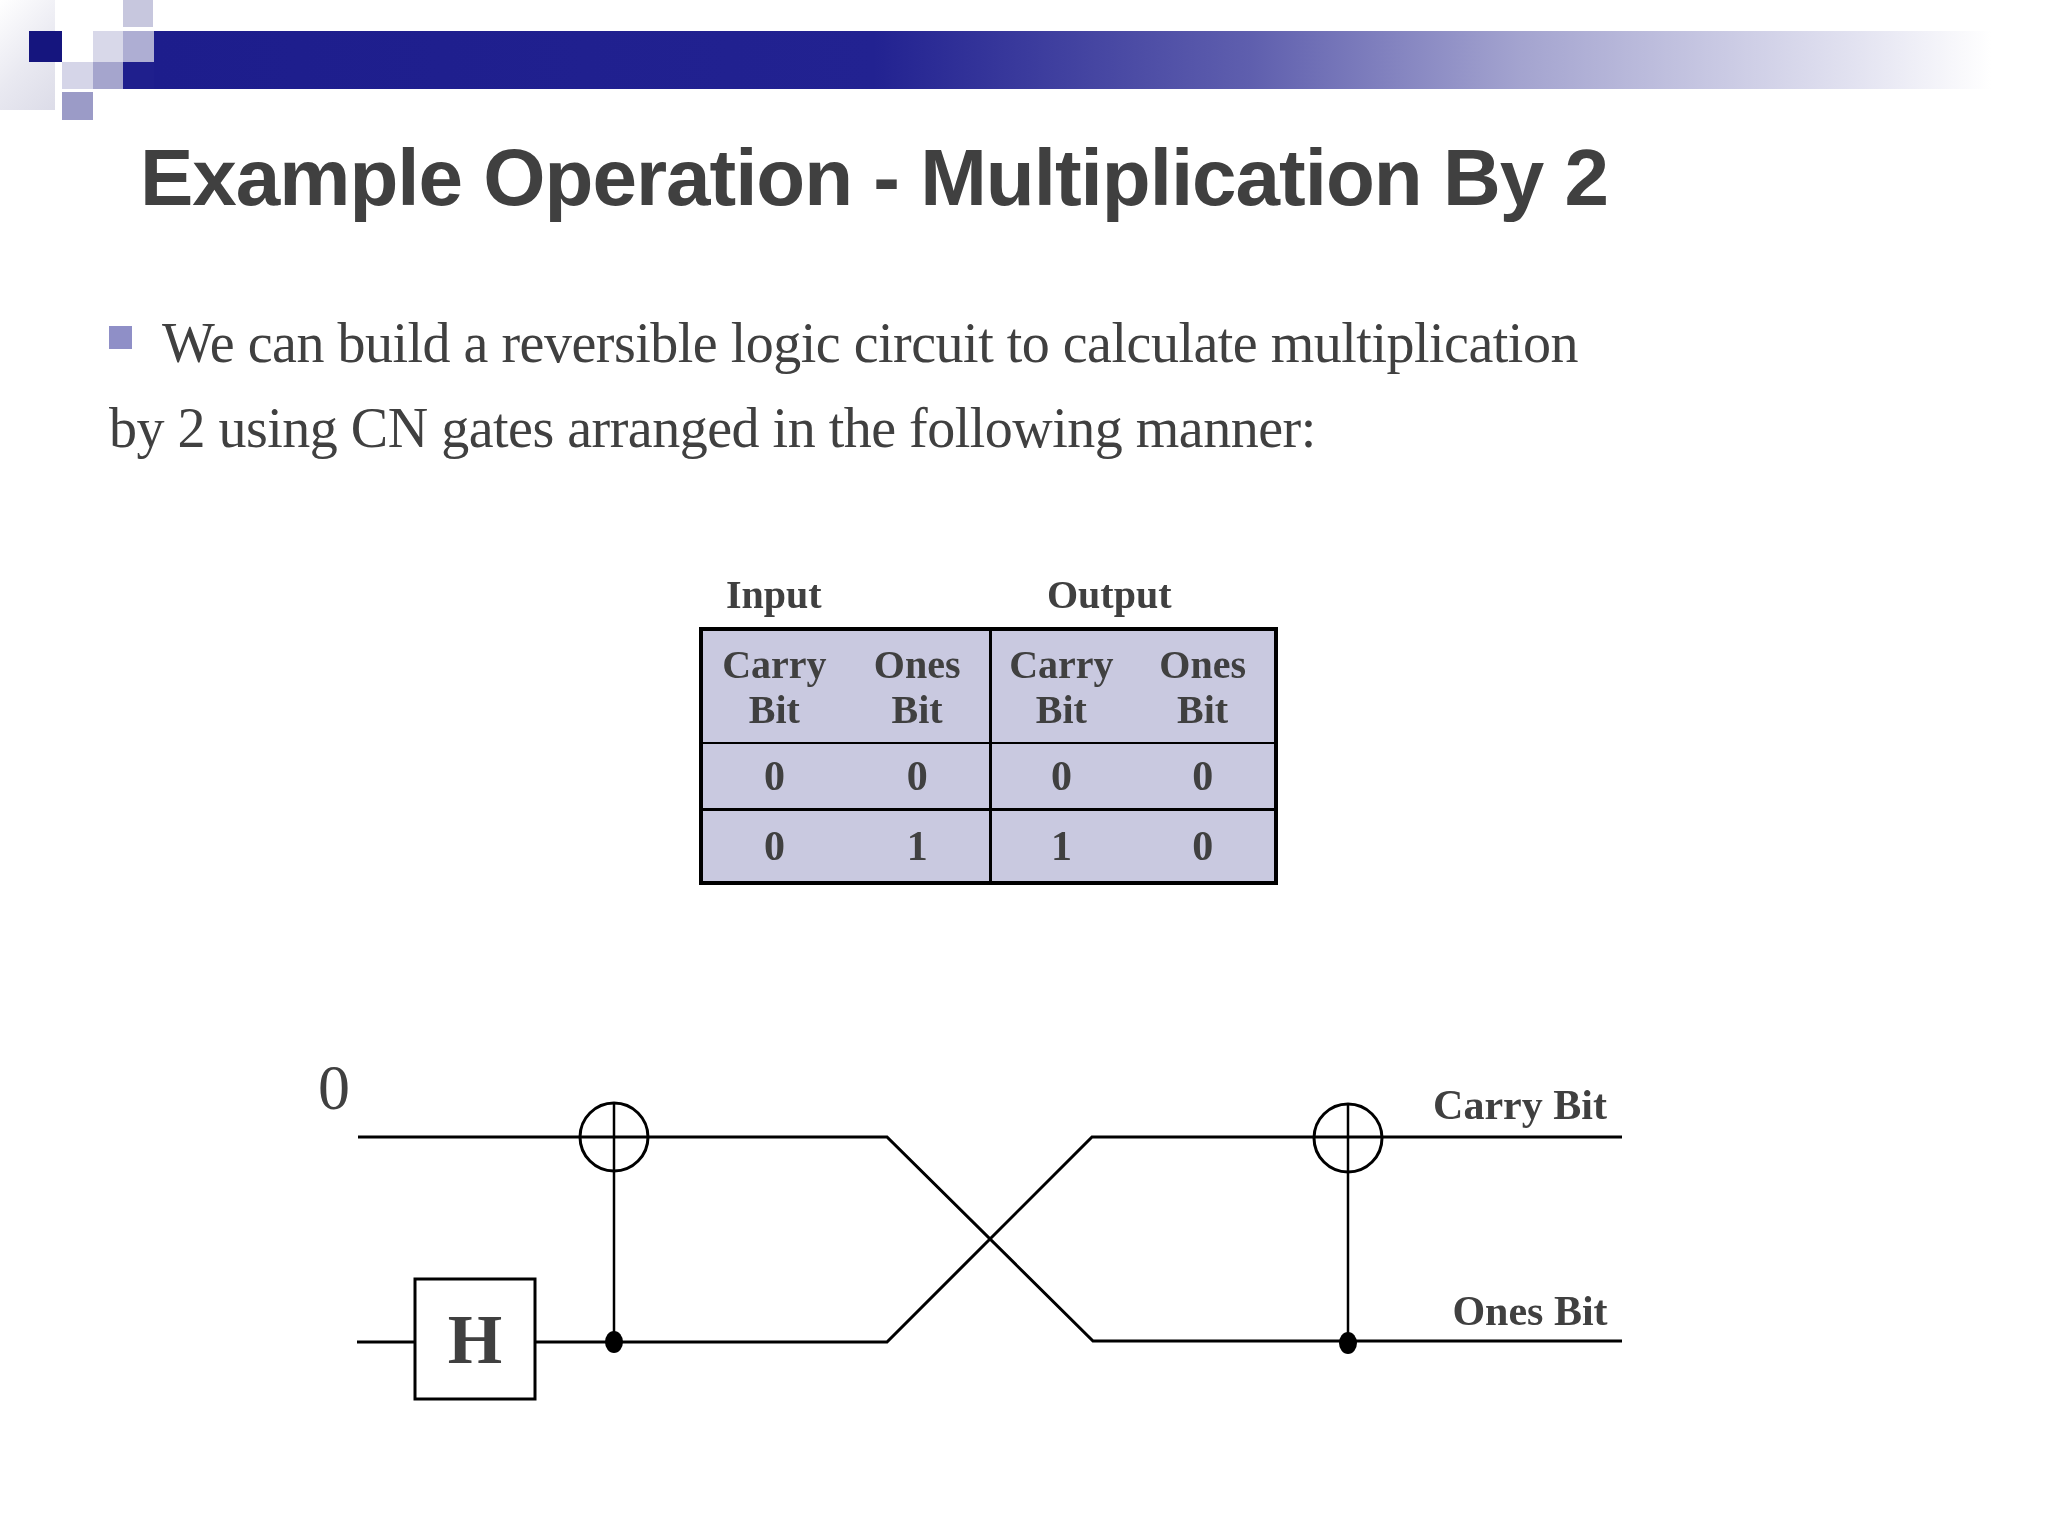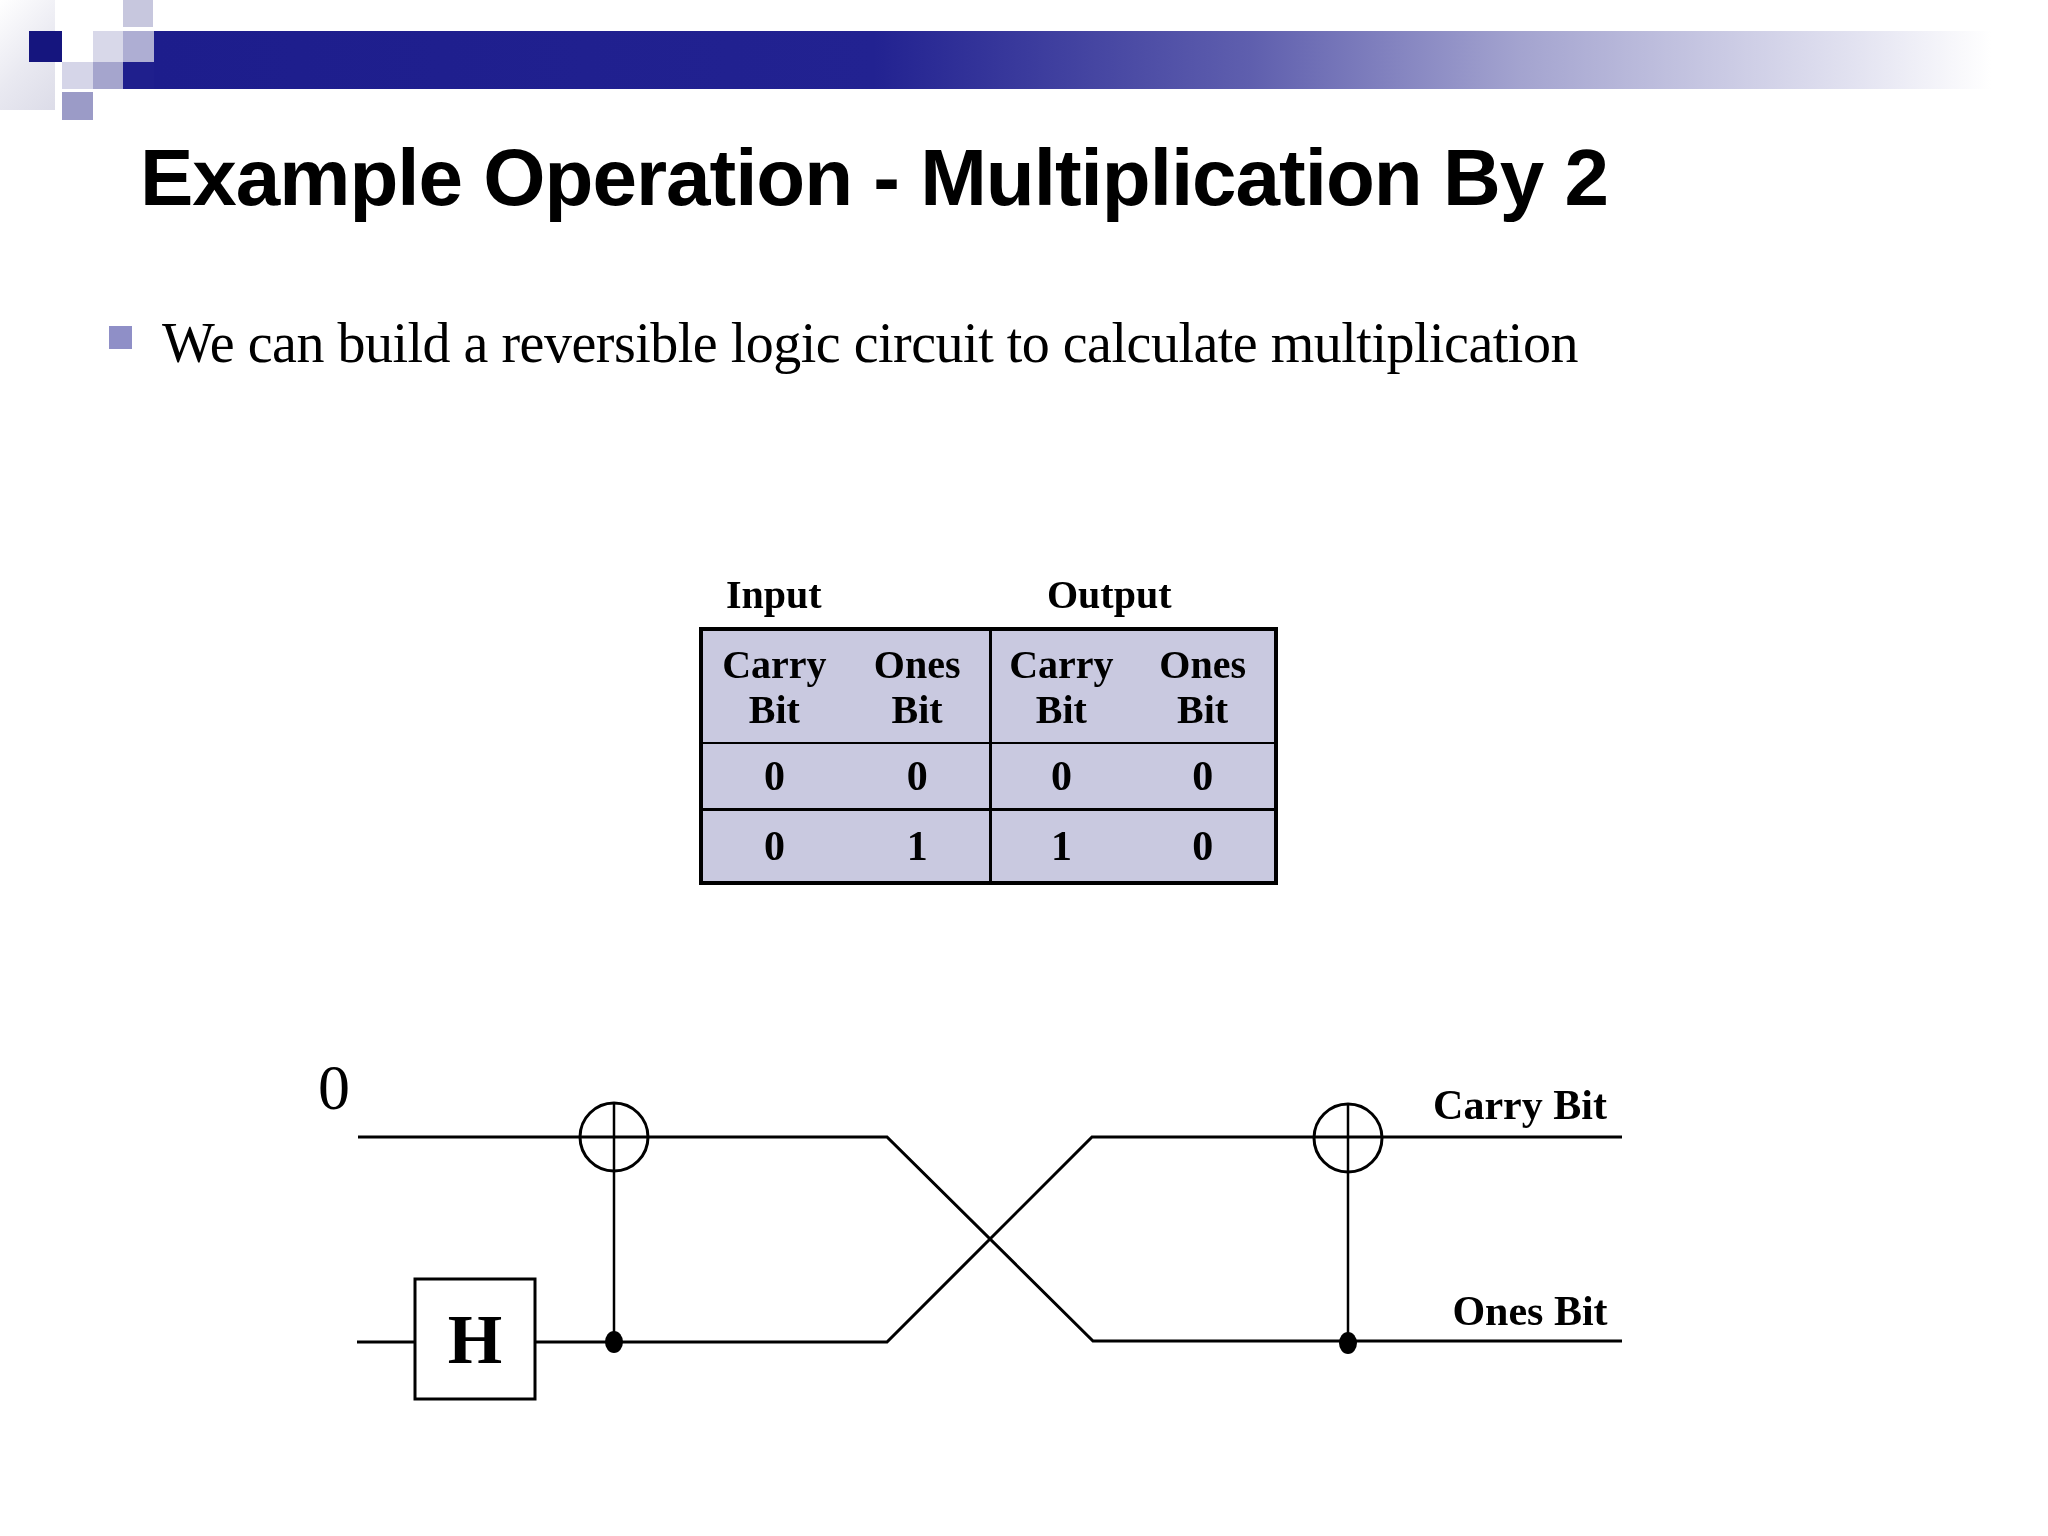--- a/index.html
+++ b/index.html
@@ -1,18 +1,18 @@
 <!DOCTYPE html>
 <html><head>
 <meta charset="utf-8">
 <style>
   html,body { margin:0; padding:0; background:#ffffff; }
   #slide {
     position:relative; width:2048px; height:1536px; background:#ffffff;
-    overflow:hidden; font-family:"Liberation Serif", serif; color:#000000;
+    overflow:hidden; font-family:"Liberation Serif", serif; color:#404040;
   }
   .abs { position:absolute; }
 
   
   .left-strip   { left:0; top:8; width:55px; height:110px;
                   background:linear-gradient(135deg,#ffffff 0%,#e9e9f1 55%,#dcdce8 100%); }
   .sq           { position:absolute; }
   .banner-bar   { left:154px; top:31px; width:1894px; height:58px;
                   background:linear-gradient(to right,#1d1d8c 0%,#222291 38%,#5f5fae 58%,
                               #a3a3cf 72%,#e3e3f1 90%,#ffffff 97%); }
@@ -73,20 +73,21 @@
   <div class="sq" style="left:62px;top:62px;width:31px;height:27px;background:#d5d5e8"></div>
   <div class="sq" style="left:93px;top:62px;width:30px;height:27px;background:#a5a5cd"></div>
   <div class="sq" style="left:62px;top:92px;width:31px;height:28px;background:#9b9bc7"></div>
   <div class="abs banner-step"></div>
   <div class="abs banner-bar"></div>
 
   <div class="abs title">Example Operation - Multiplication By 2</div>
 
   <div class="abs bullet-square"></div>
   <div class="abs body-line body-line1">We can build a reversible logic circuit to calculate multiplication</div>
+  <div class="abs body-line body-line2">by 2 using CN gates arranged in the following manner:</div>
 
   <div class="abs group-label label-input">Input</div>
   <div class="abs group-label label-output">Output</div>
 
   <div class="abs truth-table">
     <div class="tt-cell tt-head row-head">Carry Bit</div>
     <div class="tt-cell tt-head row-head">Ones Bit</div>
     <div class="tt-cell tt-head row-head div-mid">Carry Bit</div>
     <div class="tt-cell tt-head row-head">Ones Bit</div>
 

